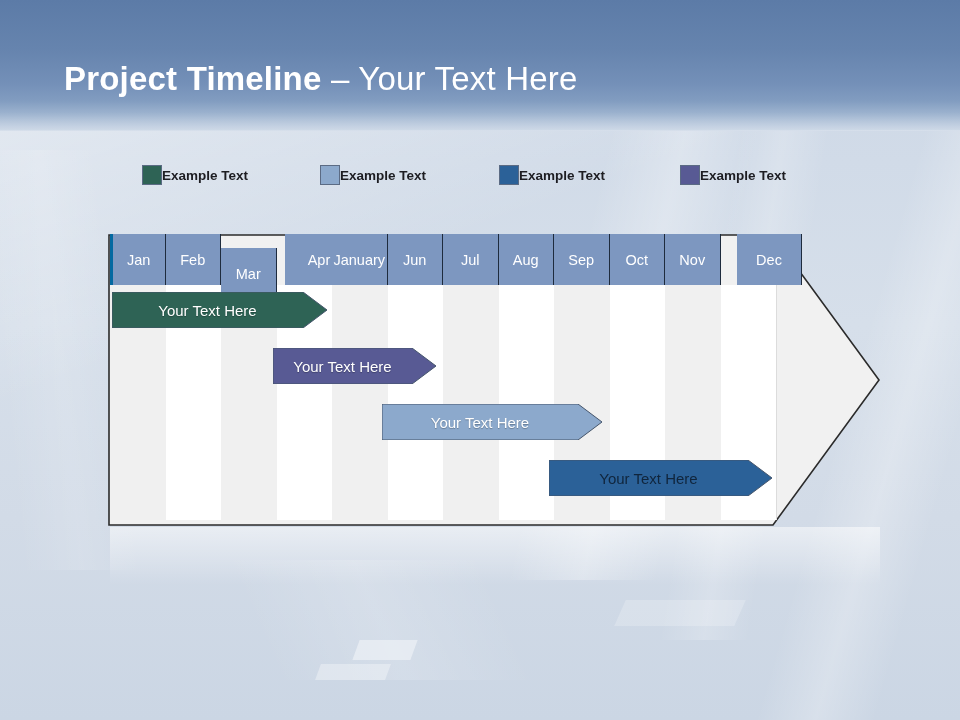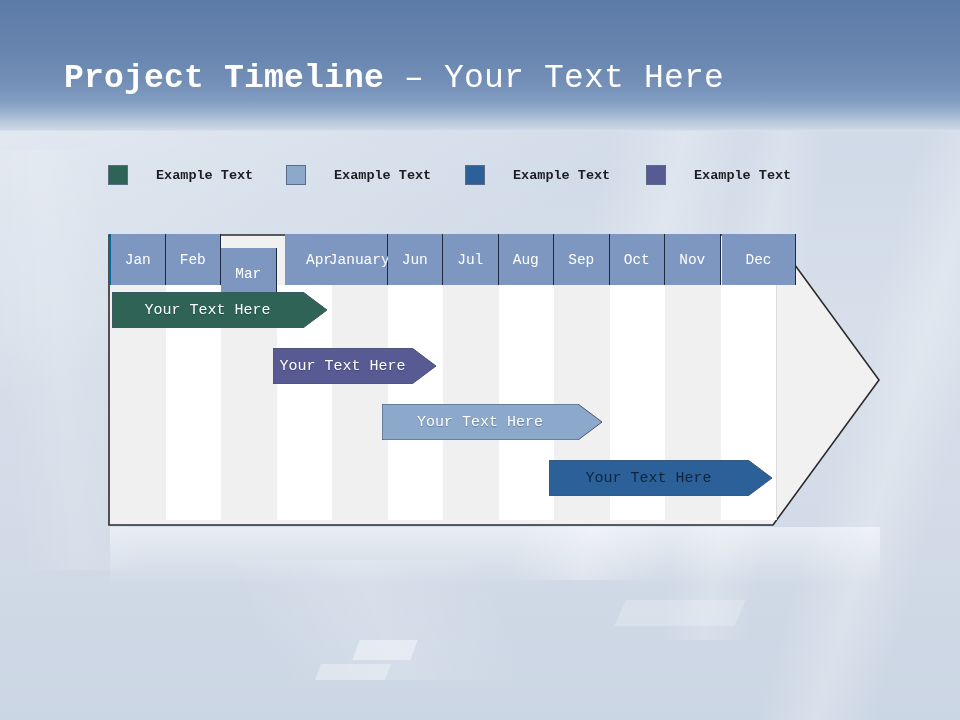--- a/index.html
+++ b/index.html
@@ -15,21 +15,20 @@
     background: #d3dce8;
   }
 
   
   #slide {
     position: absolute;
     inset: 0;
     width: 960px;
     height: 720px;
     overflow: hidden;
-    font-family: Liberation Mono, monospace;
   }
   .bg-lower {
     position: absolute;
     left: 0; top: 0;
     width: 960px; height: 720px;
     background:
       linear-gradient(160deg, rgba(255,255,255,0.55) 0%, rgba(255,255,255,0) 38%),
       linear-gradient(to bottom, #ccd7e6 0%, #d6dfea 45%, #d2dbe7 72%, #cbd6e4 100%);
   }
   .bg-streak {
@@ -127,22 +126,23 @@
     position: absolute;
     left: 108px; top: 165px;
     width: 700px; height: 32px;
     z-index: 5;
   }
   .legend-item {
     position: absolute;
     top: 0;
     display: flex;
     align-items: center;
-    gap: 28px;
+    gap: 0;
     white-space: nowrap;
+    margin-left: 34px;
   }
   .legend-swatch {
     width: 20px; height: 20px;
     border: 1px solid #5b6b84;
     box-sizing: border-box;
     flex: 0 0 auto;
   }
   .legend-label {
     font-size: 13.5px;
     font-weight: bold;
@@ -169,21 +169,21 @@
     height: 51px;
     background: #7d97c0;
     border-right: 1px solid #1e2b3d;
     box-sizing: border-box;
     display: flex;
     align-items: center;
     justify-content: center;
     color: #ffffff;
     font-size: 14.5px;
   }
-  .month-cell.first { border-left: 1px solid #0369a1; }
+  .month-cell.first { border-left: 3px solid #0369a1; }
 
   .col-stripe {
     position: absolute;
     top: 51px;
     height: 235px;
   }
   .col-stripe.shade  { background: #f0f0f0; }
   .col-stripe.plain  { background: #ffffff; }
   .col-sep {
     position: absolute;
@@ -299,21 +299,21 @@
         <div class="month-cell" style="left: 57.5px; width: 55.5px;">Feb</div>
         <div class="month-cell" style="left: 113px; width: 55.5px; margin-top: 14px;">Mar</div>
         <div class="month-cell" style="left: 177px; width: 69px;">Apr</div>
         <div class="month-cell" style="left: 224px; width: 55.5px;">January</div>
         <div class="month-cell" style="left: 279.5px; width: 55.5px;">Jun</div>
         <div class="month-cell" style="left: 335px; width: 55.5px;">Jul</div>
         <div class="month-cell" style="left: 390.5px; width: 55.5px;">Aug</div>
         <div class="month-cell" style="left: 446px; width: 55.5px;">Sep</div>
         <div class="month-cell" style="left: 501.5px; width: 55.5px; text-align: center;">Oct</div>
         <div class="month-cell" style="left: 557px; width: 55.5px;">Nov</div>
-        <div class="month-cell" style="left: 614px; width: 74px;">Dec</div>
+        <div class="month-cell" style="left: 629px; width: 65px;">Dec</div>
       </div>
     <div class="bars-layer" id="bars-layer">
         <div class="taskbar" style="left: 4px; top: 58px; width: 215px;">
           <svg width="215" height="36" viewBox="0 0 215 36">
             <polygon points="0,0 191,0 215,18 191,36 0,36" fill="#2e6355" stroke="#45556b" stroke-width="1"></polygon>
           </svg>
           <div class="taskbar-label light" style="width: 191px;">Your  Text Here</div>
         </div>
         <div class="taskbar" style="left: 165px; top: 114px; width: 163px;">
           <svg width="163" height="36" viewBox="0 0 163 36">

